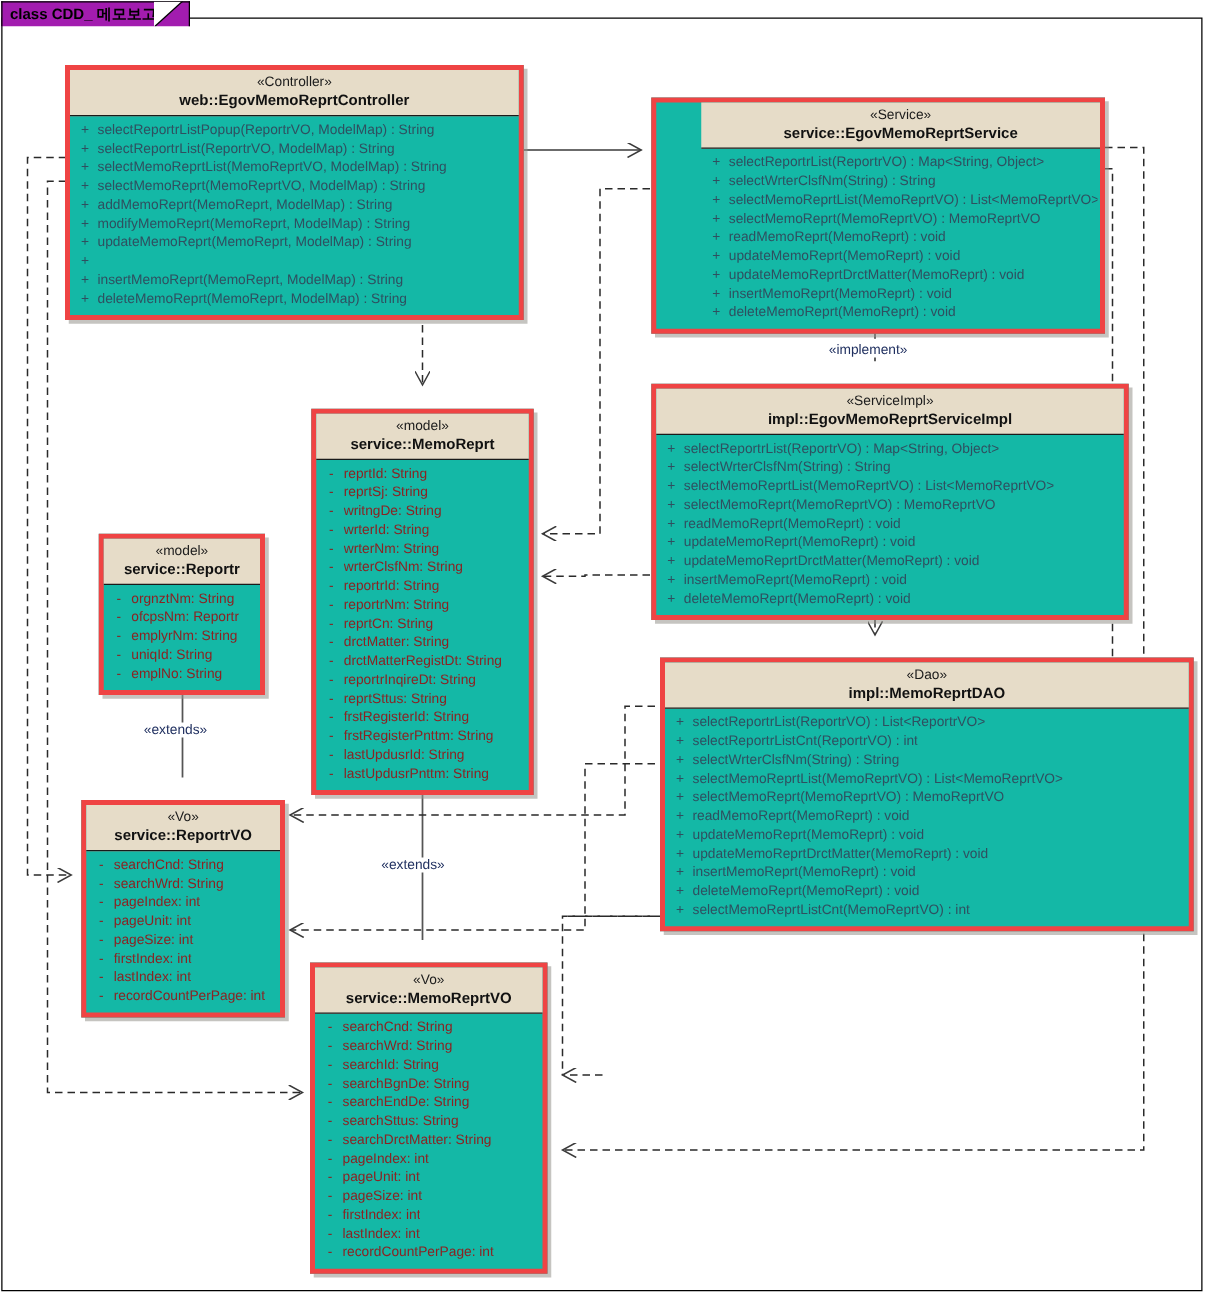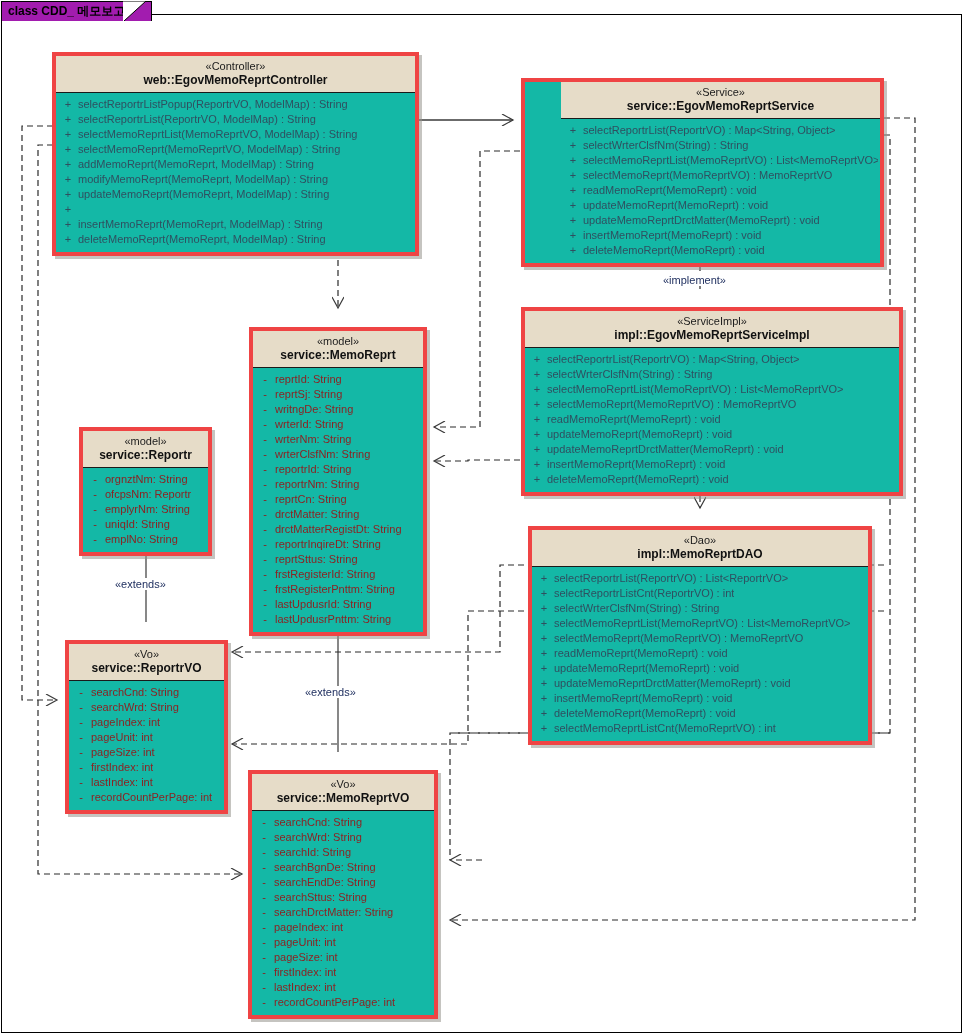--- a/index.html
+++ b/index.html
@@ -260,21 +260,21 @@
           <span class="uvis">+</span>
           <span class="utext">insertMemoReprt(MemoReprt) : void</span>
         </div>
         <div class="urow meth">
           <span class="uvis">+</span>
           <span class="utext">deleteMemoReprt(MemoReprt) : void</span>
         </div>
       </div>
   </div>
 
-  <div class="uclass" id="box-dao" style="left:528px;top:508px;width:344px;">
+  <div class="uclass" id="box-dao" style="left:528px;top:508px;width:427px;">
     <div class="uhead">
       <div class="ustereo">«Dao»</div>
       <div class="uname">impl::MemoReprtDAO</div>
     </div>
     <div class="ubody">
         <div class="urow meth">
           <span class="uvis">+</span>
           <span class="utext">selectReportrList(ReportrVO) : List&lt;ReportrVO&gt;</span>
         </div>
         <div class="urow meth">

